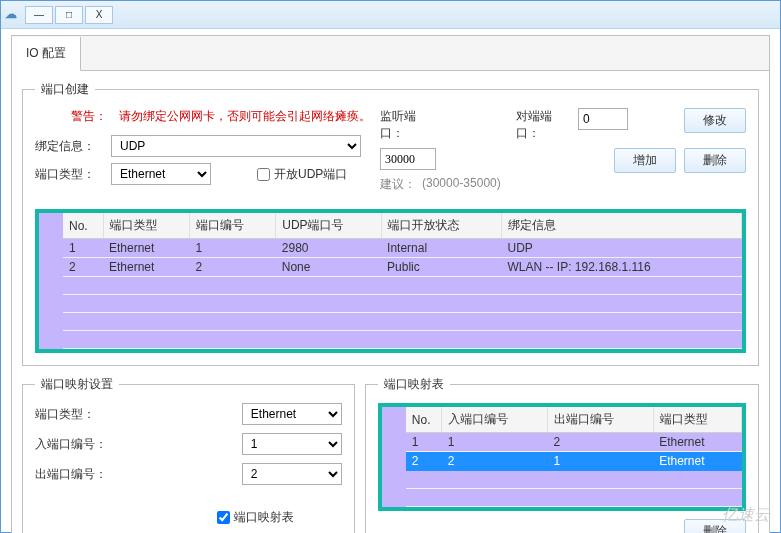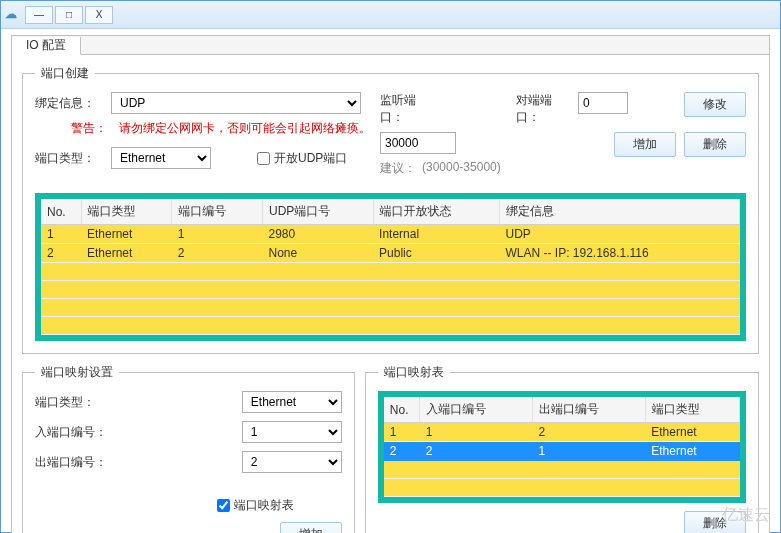--- a/index.html
+++ b/index.html
@@ -6,50 +6,50 @@
 body { font-family: "Microsoft YaHei", SimSun, Arial, sans-serif; font-size: 12px; background: #f0f0f0; color: #333; }
 .window { width: 781px; height: 533px; background: #fff; border: 1px solid #5b9bd5; position: relative; }
 .titlebar { height: 28px; background: linear-gradient(#eaf3fb, #d6e9f8); border-bottom: 1px solid #b8d4ec; display: flex; align-items: center; padding: 0 4px; }
 .titlebar .icon { width: 16px; height: 16px; margin-right: 4px; color: #4a8bc2; font-weight: bold; }
 .titlebar .title { color: #2e6da4; font-size: 13px; flex: 1; }
 .titlebar .controls { display: flex; gap: 2px; }
 .titlebar .ctrl { width: 28px; height: 18px; border: 1px solid #a6c8e6; background: #f5faff; display: flex; align-items: center; justify-content: center; font-size: 10px; cursor: pointer; }
 .content { padding: 6px 10px 10px; }
 .tab-container { border: 1px solid #c0c0c0; }
 .tab-header { display: flex; background: #f5f5f5; border-bottom: 1px solid #c0c0c0; }
-.tab { padding: 0 14px; background: #fff; border-right: 1px solid #c0c0c0; font-size: 12px; cursor: pointer; position: relative; top: 1px; border-bottom: 1px solid #fff; }
+.tab { padding: 8px 14px; background: #fff; border-right: 1px solid #c0c0c0; font-size: 12px; cursor: pointer; position: relative; top: 1px; border-bottom: 1px solid #fff; }
 .tab-body { padding: 10px; background: #fff; }
 fieldset { border: 1px solid #c0c0c0; padding: 10px 12px 12px; margin-bottom: 10px; }
 legend { padding: 0 6px; font-size: 12px; }
 .row { display: flex; align-items: center; gap: 8px; }
 label.lab { width: 68px; text-align: left; }
 select, input[type=text] { border: 1px solid #abadb3; padding: 2px 4px; font-size: 12px; height: 22px; background: #fff; }
 .btn { border: 1px solid #a6c8e6; background: linear-gradient(#f7fbff,#e1eefb); padding: 3px 18px; font-size: 12px; cursor: pointer; border-radius: 2px; color: #333; }
 .warning { color: #d00000; margin-left: 4px; }
 .section-top { display: flex; gap: 6px; }
 .col-left { flex: 1; }
 .col-mid { width: 130px; }
 .col-right { width: 230px; }
 .lv { display: flex; align-items: flex-start; margin-bottom: 6px; gap: 6px; }
 .lv label { width: 56px; }
-.grid { border: 6px solid #14b8a6; background: #fde047; margin-top: 10px; }
+.grid { border: 4px solid #14b8a6; background: #c4b5fd; margin-top: 10px; padding-left: 24px; }
 .grid table { width: 100%; border-collapse: collapse; font-size: 12px; }
 .grid th { background: #f5f5f5; border-bottom: 1px solid #d0d0d0; border-right: 1px solid #e0e0e0; padding: 4px 6px; text-align: left; font-weight: normal; }
 .grid td { padding: 2px 6px; border-bottom: 1px solid #f0f0f0; }
 .grid tr.empty td { height: 18px; }
 .bottom { display: flex; gap: 10px; }
 .bottom fieldset { flex: 1; }
 .bottom .right-fs { flex: 1.2; }
 .sel-row { background: #1e90ff !important; color: #fff; }
 .sel-row td { border-bottom: 1px solid #1e90ff; }
 .chk { display: flex; align-items: center; gap: 4px; }
 .grid.small th, .grid.small td { font-size: 12px; }
 .ip-box { background: #f0f0f0; border: 1px solid #c8c8c8; padding: 2px 6px; letter-spacing: 2px; width: 140px; text-align: center; display: inline-block; }
 .btn-row { display: flex; gap: 8px; justify-content: flex-end; margin-top: 4px; }
-.watermark { position: absolute; right: 10px; bottom: 6px; color: #d0d0d0; font-size: 16px; }
+.watermark { position: absolute; right: 10px; bottom: 6px; color: #d0d0d0; font-size: 16px; font-style: italic; }
 </style>
 </head>
 <body>
 
 <div class="window">
   <div class="titlebar">
     <span class="icon">☁</span>
     <div class="controls">
       <div class="ctrl">—</div>
       <div class="ctrl">□</div>
@@ -62,49 +62,49 @@
       <div class="tab-header">
         <div class="tab">IO 配置</div>
       </div>
       <div class="tab-body">
 
         <fieldset>
           <legend>端口创建</legend>
 
           <div class="section-top">
             <div class="col-left">
+              <div class="row" style="margin-bottom:10px;">
+                <label class="lab warning" style="text-align:right">警告：</label>
+                <span class="warning">请勿绑定公网网卡，否则可能会引起网络瘫痪。</span>
+              </div>
               <div class="row" style="margin-bottom:6px;">
                 <label class="lab">绑定信息：</label>
                 <select style="width:250px">
                   <option>UDP</option>
                 </select>
-              </div>
-              <div class="row" style="margin-bottom:10px;">
-                <label class="lab warning" style="text-align:right">警告：</label>
-                <span class="warning">请勿绑定公网网卡，否则可能会引起网络瘫痪。</span>
               </div>
               <div class="row">
                 <label class="lab">端口类型：</label>
                 <select style="width:100px">
                   <option>Ethernet</option>
                 </select>
                 <span style="width:30px"></span>
                 <label class="chk">
                   <input type="checkbox" style="">
                   <span>开放UDP端口</span>
                 </label>
               </div>
             </div>
 
             <div class="col-mid">
               <div class="lv">
                 <label>监听端口：</label>
               </div>
               <div class="lv">
-                <input type="text" style="width: 76px;" value="30000">
+                <input type="text" style="width: 56px; font-family: Liberation Serif, serif;" value="30000">
               </div>
               <div class="lv" style="align-items:flex-start;color:#888;">
                 <span>建议：</span>
                 <span>(30000-35000)</span>
               </div>
             </div>
 
             <div class="col-right">
               <div class="lv">
                 <label>对端端口：</label>

